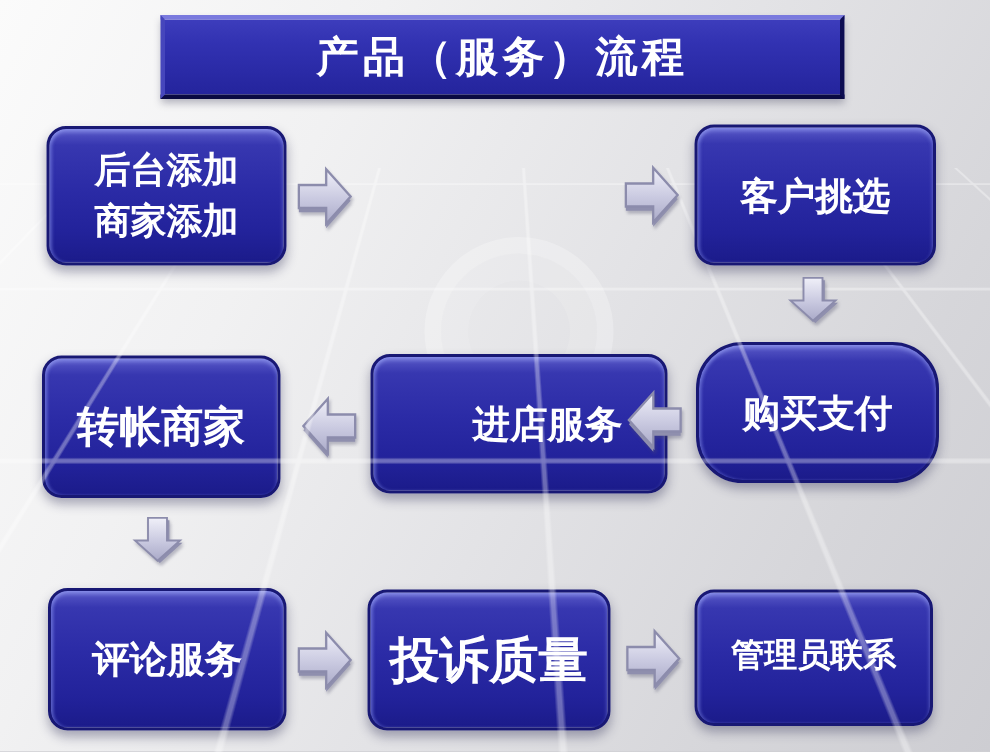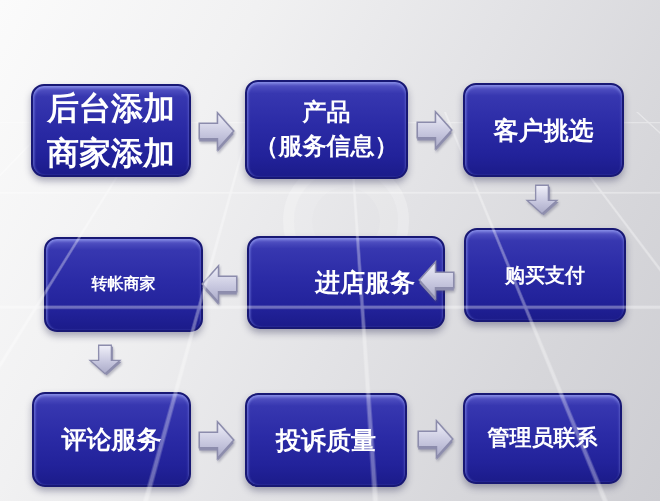--- a/index.html
+++ b/index.html
@@ -37,28 +37,28 @@
     color:#fff;font-size:28px;font-weight:bold;letter-spacing:3px;white-space:nowrap;
   }
   .node{
     position:absolute;border-radius:13px;border:2px solid #181874;
     background:linear-gradient(180deg,#5a5ac8 0%,#3737b0 12%,#2b2ba6 45%,#22229a 78%,#1b1b8a 100%);
     box-shadow:inset 0 2px 3px rgba(170,180,255,.55),inset 2px 0 2px rgba(130,140,235,.3),0 4px 7px rgba(45,45,85,.38);
     display:flex;flex-direction:column;align-items:center;justify-content:center;
     color:#fff;font-weight:bold;text-align:center;line-height:1.4;
   }
   .node span{display:block;white-space:nowrap;}
-  .n1{left:31px;top:84px;width:156px;height:89px;font-size:32px;}
+  .n1{left:31px;top:84px;width:156px;height:89px;font-size:24px;}
   .n2{left:245px;top:80px;width:159px;height:95px;font-size:24px;}
   .n3{left:463px;top:83px;width:157px;height:90px;font-size:25px;}
-  .n4{left:464px;top:228px;width:158px;height:90px;font-size:20px;}
+  .n4{left:464px;top:228px;width:158px;height:90px;font-size:25px;border-radius:31px;}
   .n5{left:247px;top:236px;width:156px;height:89px;font-size:25px;padding-left:38px;}
-  .n6{left:44px;top:237px;width:155px;height:91px;font-size:16px;}
+  .n6{left:28px;top:237px;width:155px;height:91px;font-size:28px;}
   .n7{left:32px;top:392px;width:155px;height:91px;font-size:25px;text-align:center;}
-  .n8{left:245px;top:393px;width:158px;height:90px;font-size:25px;}
+  .n8{left:245px;top:393px;width:158px;height:90px;font-size:33px;}
   .n9{left:463px;top:393px;width:155px;height:87px;font-size:22px;gap:16px;}
   .arrow{position:absolute;pointer-events:none;filter:drop-shadow(1px 2px 1px rgba(80,80,110,.35));}
   .a1{left:197px;top:108px;width:39px;height:46px;}
   .a2{left:415px;top:107px;width:39px;height:46px;}
   .a3{left:523px;top:183px;width:38px;height:33px;}
   .a4{left:417px;top:257px;width:39px;height:46px;}
   .a5{left:200px;top:261px;width:39px;height:46px;}
   .a6{left:86px;top:342px;width:38px;height:35px;}
   .a7{left:197px;top:417px;width:39px;height:46px;}
   .a8{left:416px;top:416px;width:39px;height:46px;}
@@ -75,28 +75,27 @@
   <svg width="0" height="0" style="position:absolute" aria-hidden="true">
     <defs>
       <linearGradient id="agrad" x1="0" y1="0" x2="0" y2="1">
         <stop offset="0" stop-color="#f0f0f9"></stop>
         <stop offset="0.55" stop-color="#c9c9e0"></stop>
         <stop offset="1" stop-color="#aaaac8"></stop>
       </linearGradient>
     </defs>
   </svg>
 
+  <div class="title-bar">
+    <span>产品（服务）流程</span>
+  </div>
 
   <div class="node n1">
     <span>后台添加</span>
     <span>商家添加</span>
-  </div>
-  <div class="node n2">
-    <span>产品</span>
-    <span>（服务信息）</span>
   </div>
   <div class="node n3">
     <span>客户挑选</span>
   </div>
   <div class="node n4">
     <span>购买支付</span>
   </div>
   <div class="node n5">
     <span>进店服务</span>
   </div>

